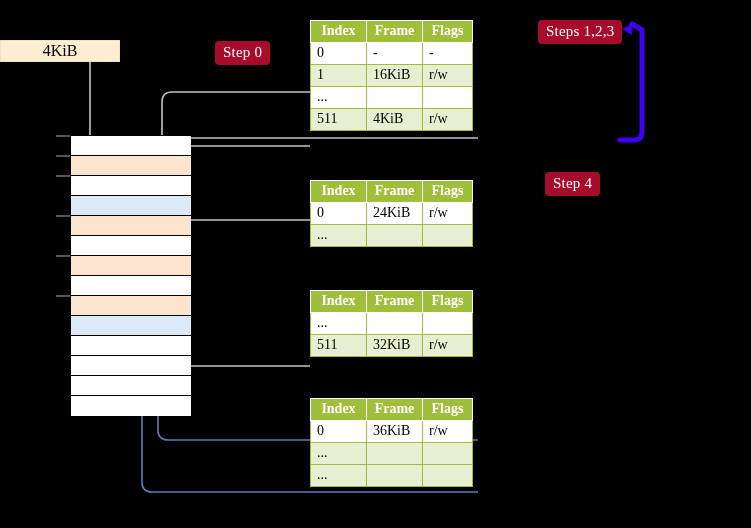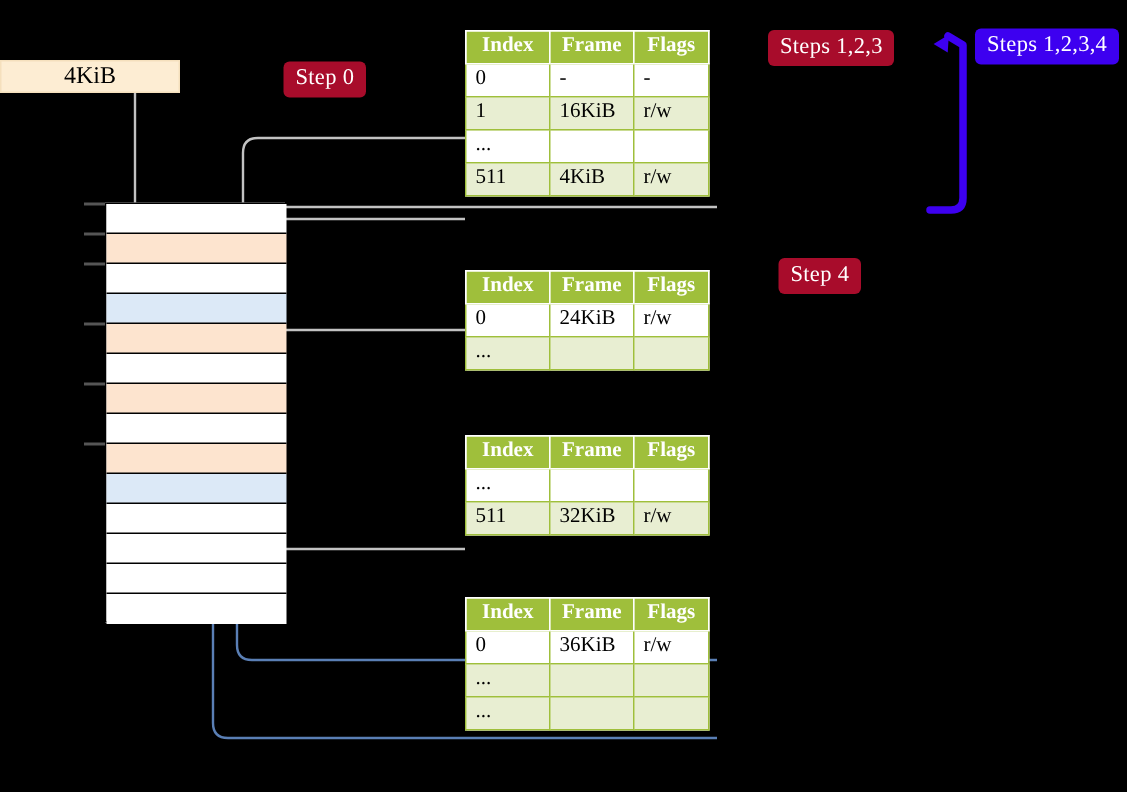--- a/index.html
+++ b/index.html
@@ -28,21 +28,21 @@
     position: absolute;
     color: #ffffff;
     font-family: "Liberation Serif", "DejaVu Serif", serif;
     font-size: 15px;
     line-height: 1;
     padding: 4px 8px 5px 8px;
     border-radius: 4px;
     white-space: nowrap;
     letter-spacing: 0.2px;
   }
-  .badge-red { background: #a80c2b; }
+  .badge-red { background: #a80c2b; margin-left: 26px; }
   .badge-blue { background: #3d00f0; }
 
   
   .size-label {
     position: absolute;
     background: #fdedd3;
     color: #000000;
     font-size: 16px;
     text-align: center;
     line-height: 20px;
@@ -149,21 +149,20 @@
 
     <path d="M 620 140 L 634 140 Q 642 140 642 132 L 642 30 L 632 24" stroke="#3d00f0" stroke-width="5" fill="none" stroke-linecap="round" stroke-linejoin="round" marker-end="url(#ahPurple)"></path>
   </svg>
 
   <div class="size-label" style="left:0px; top:40px; width:120px; height:22px;">4KiB</div>
 
   <div class="badge badge-red" style="left:189px; top:41px;">Step 0</div>
 
   <div class="badge badge-red" style="left:512px; top:20px;">Steps 1,2,3</div>
 
-  <div class="badge badge-blue" style="left:650px; top:19px;">Steps 1,2,3,4</div>
 
   <div class="badge badge-red" style="left:519px; top:172px;">Step 4</div>
 
   <div id="memcol">
       <div class="mrow" style="top: 0px;"></div>
       <div class="mrow orange" style="top: 20px;"></div>
       <div class="mrow" style="top: 40px;"></div>
       <div class="mrow blue" style="top: 60px;"></div>
       <div class="mrow orange" style="top: 80px;"></div>
       <div class="mrow" style="top: 100px;"></div>

